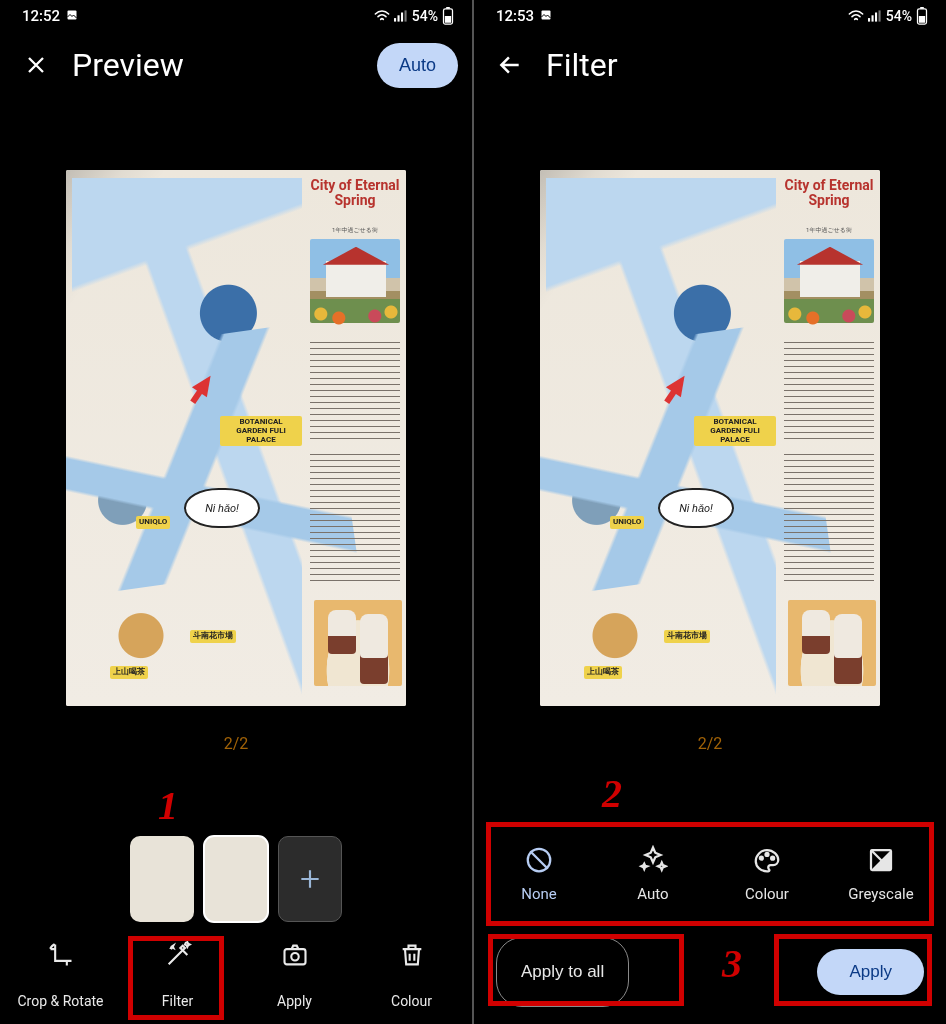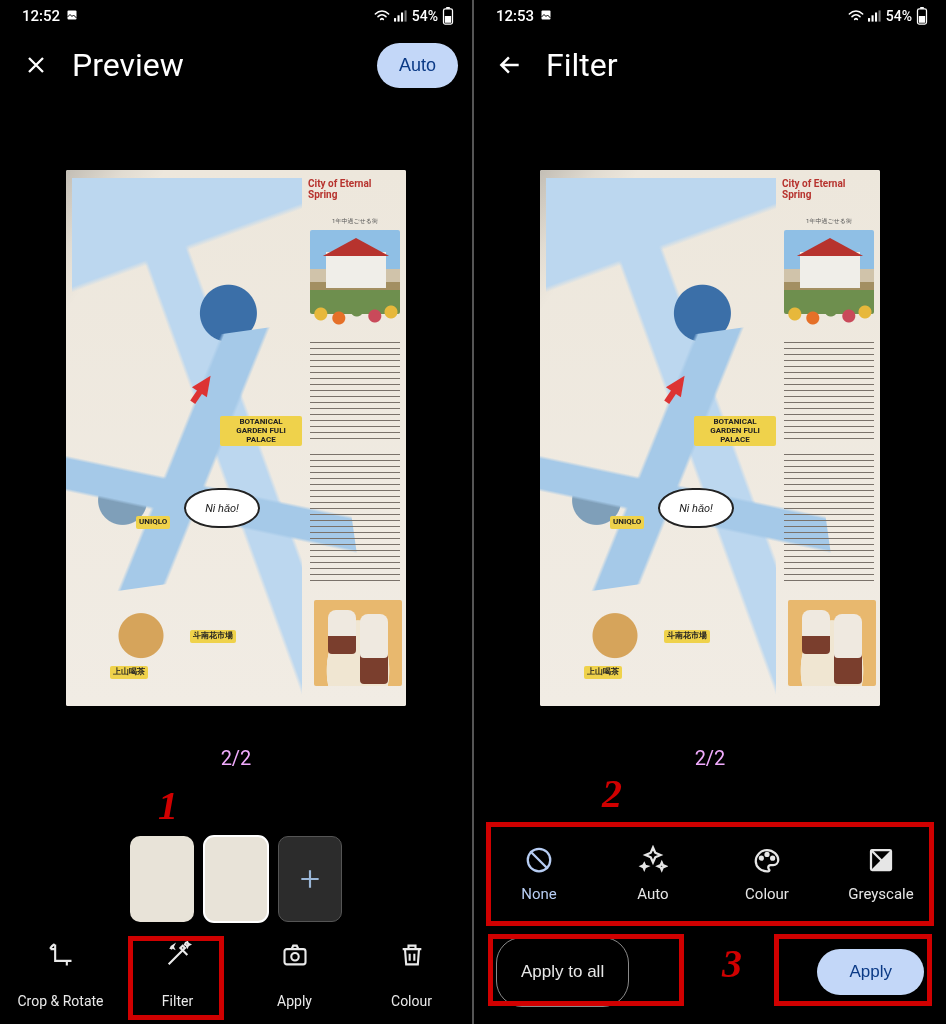--- a/index.html
+++ b/index.html
@@ -103,21 +103,21 @@
   .doc-left .tag { position:absolute; background:#efd24b; color:#222; font-size:8px; font-weight:700; padding:2px 3px; border-radius:2px; line-height:1.1; text-align:center; }
   .doc-left .arrow {
     position:absolute; left:124px; top:196px; width:0; height:0;
     border-left:9px solid transparent; border-right:9px solid transparent; border-bottom:20px solid #d33;
     transform: rotate(34deg);
   }
   .doc-left .arrow::after{content:"";position:absolute;left:-3px;top:14px;width:6px;height:18px;background:#d33;}
   .doc-right {
     position:absolute; right:4px; top:8px; width:94px; height:520px;
   }
-  .spring-title { font-size:10px; font-weight:700; color:#b7332e; text-align:left; line-height:1.1; margin-bottom:17px;}
+  .spring-title { font-size:14px; font-weight:700; color:#b7332e; text-align:center; line-height:1.1; margin-bottom:17px;}
   .spring-sub { font-size:6px; color:#555; text-align:center; }
   .house-img {
     width:90px; height:84px; margin:4px auto 0; border-radius:2px; position:relative; overflow:hidden;
     background: linear-gradient(#8fbfe5 0 46%, #d0c3aa 46% 62%, #a38f62 62% 72%, #6e8f4e 72% 100%);
   }
   .house-img::before{content:"";position:absolute;left:16px;top:22px;width:60px;height:36px;background:#f0eee9;}
   .house-img::after{content:"";position:absolute;left:10px;top:8px;width:72px;height:18px;background:#b7332e;clip-path:polygon(4% 100%,50% 0,96% 100%);}
   .flowers { position:absolute; top:116px; left:2px; right:2px; height:40px;
     background:
      radial-gradient(circle at 12% 50%, #e7b83b 0 6px, transparent 7px),
@@ -125,21 +125,21 @@
      radial-gradient(circle at 52% 40%, #6e8f4e 0 6px, transparent 7px),
      radial-gradient(circle at 72% 55%, #c94a5a 0 6px, transparent 7px),
      radial-gradient(circle at 90% 45%, #e7b83b 0 6px, transparent 7px);
   }
   .textblock { position:absolute; left:2px; right:2px; background:repeating-linear-gradient(#7a726a 0 1px, transparent 1px 6px); }
   .sushi {
     position:absolute; right:0; bottom:12px; width:88px; height:86px; border-radius:2px;
     background: radial-gradient(ellipse at 50% 82%, #f0e6d2 50%, transparent 51%), #e8b86e;
   }
   .sushi::before{content:"";position:absolute;left:14px;top:10px;width:28px;height:44px;border-radius:8px 8px 4px 4px;background:linear-gradient(#efe9e0 0 58%,#7a3e2d 58% 100%);box-shadow:32px 4px 0 0 #efe9e0, 32px 30px 0 0 #7a3e2d;}
-  .pager { margin-top: 40px; font-size: 20px; color:#f0abfc; }
+  .pager { margin-top: 28px; font-size: 16px; color:#a16207; }
   
   .thumbs {
     display:flex; gap:10px; justify-content:center; align-items:center;
     padding: 6px 0 12px;
     position: relative;
   }
   .thumb {
     width:64px; height:86px; border-radius:10px; background:#2c2c2c;
     position:relative; overflow:hidden;
   }

